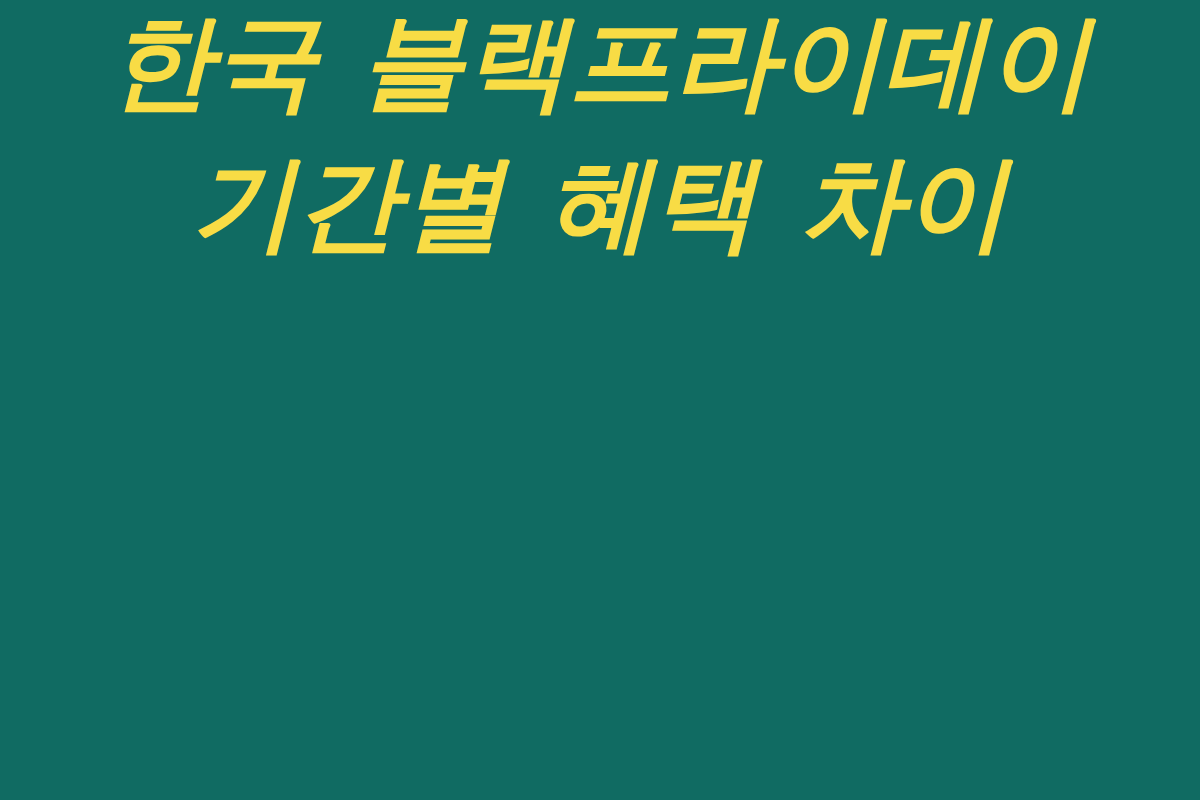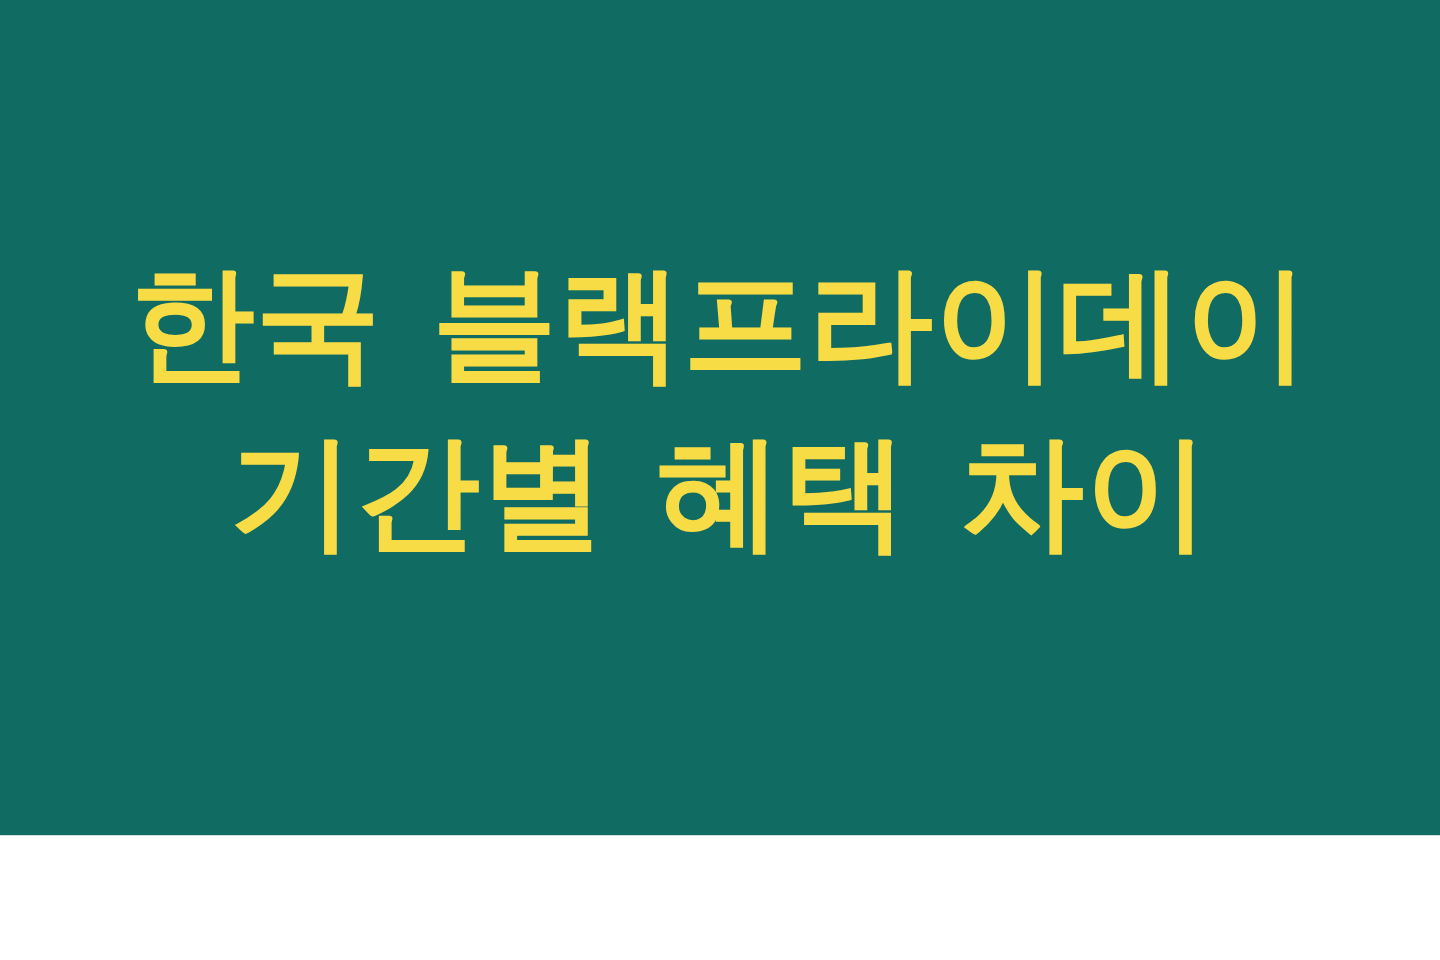--- a/index.html
+++ b/index.html
@@ -10,26 +10,26 @@
   body {
     width: 1200px;
     height: 800px;
     overflow: hidden;
     font-family: "Liberation Sans", sans-serif;
   }
 
   #title-card {
     position: relative;
     width: 1200px;
-    height: 696px;
+    height: 800px;
     box-sizing: border-box;
     display: flex;
-    align-items: center;
     justify-content: center;
     background-color: #106b62;
+    font-style: italic;
   }
 
   #headline-block {
     width: 1010px;
     text-align: center;
     
     transform: translateY(-8px);
   }
 
   #headline-text {

